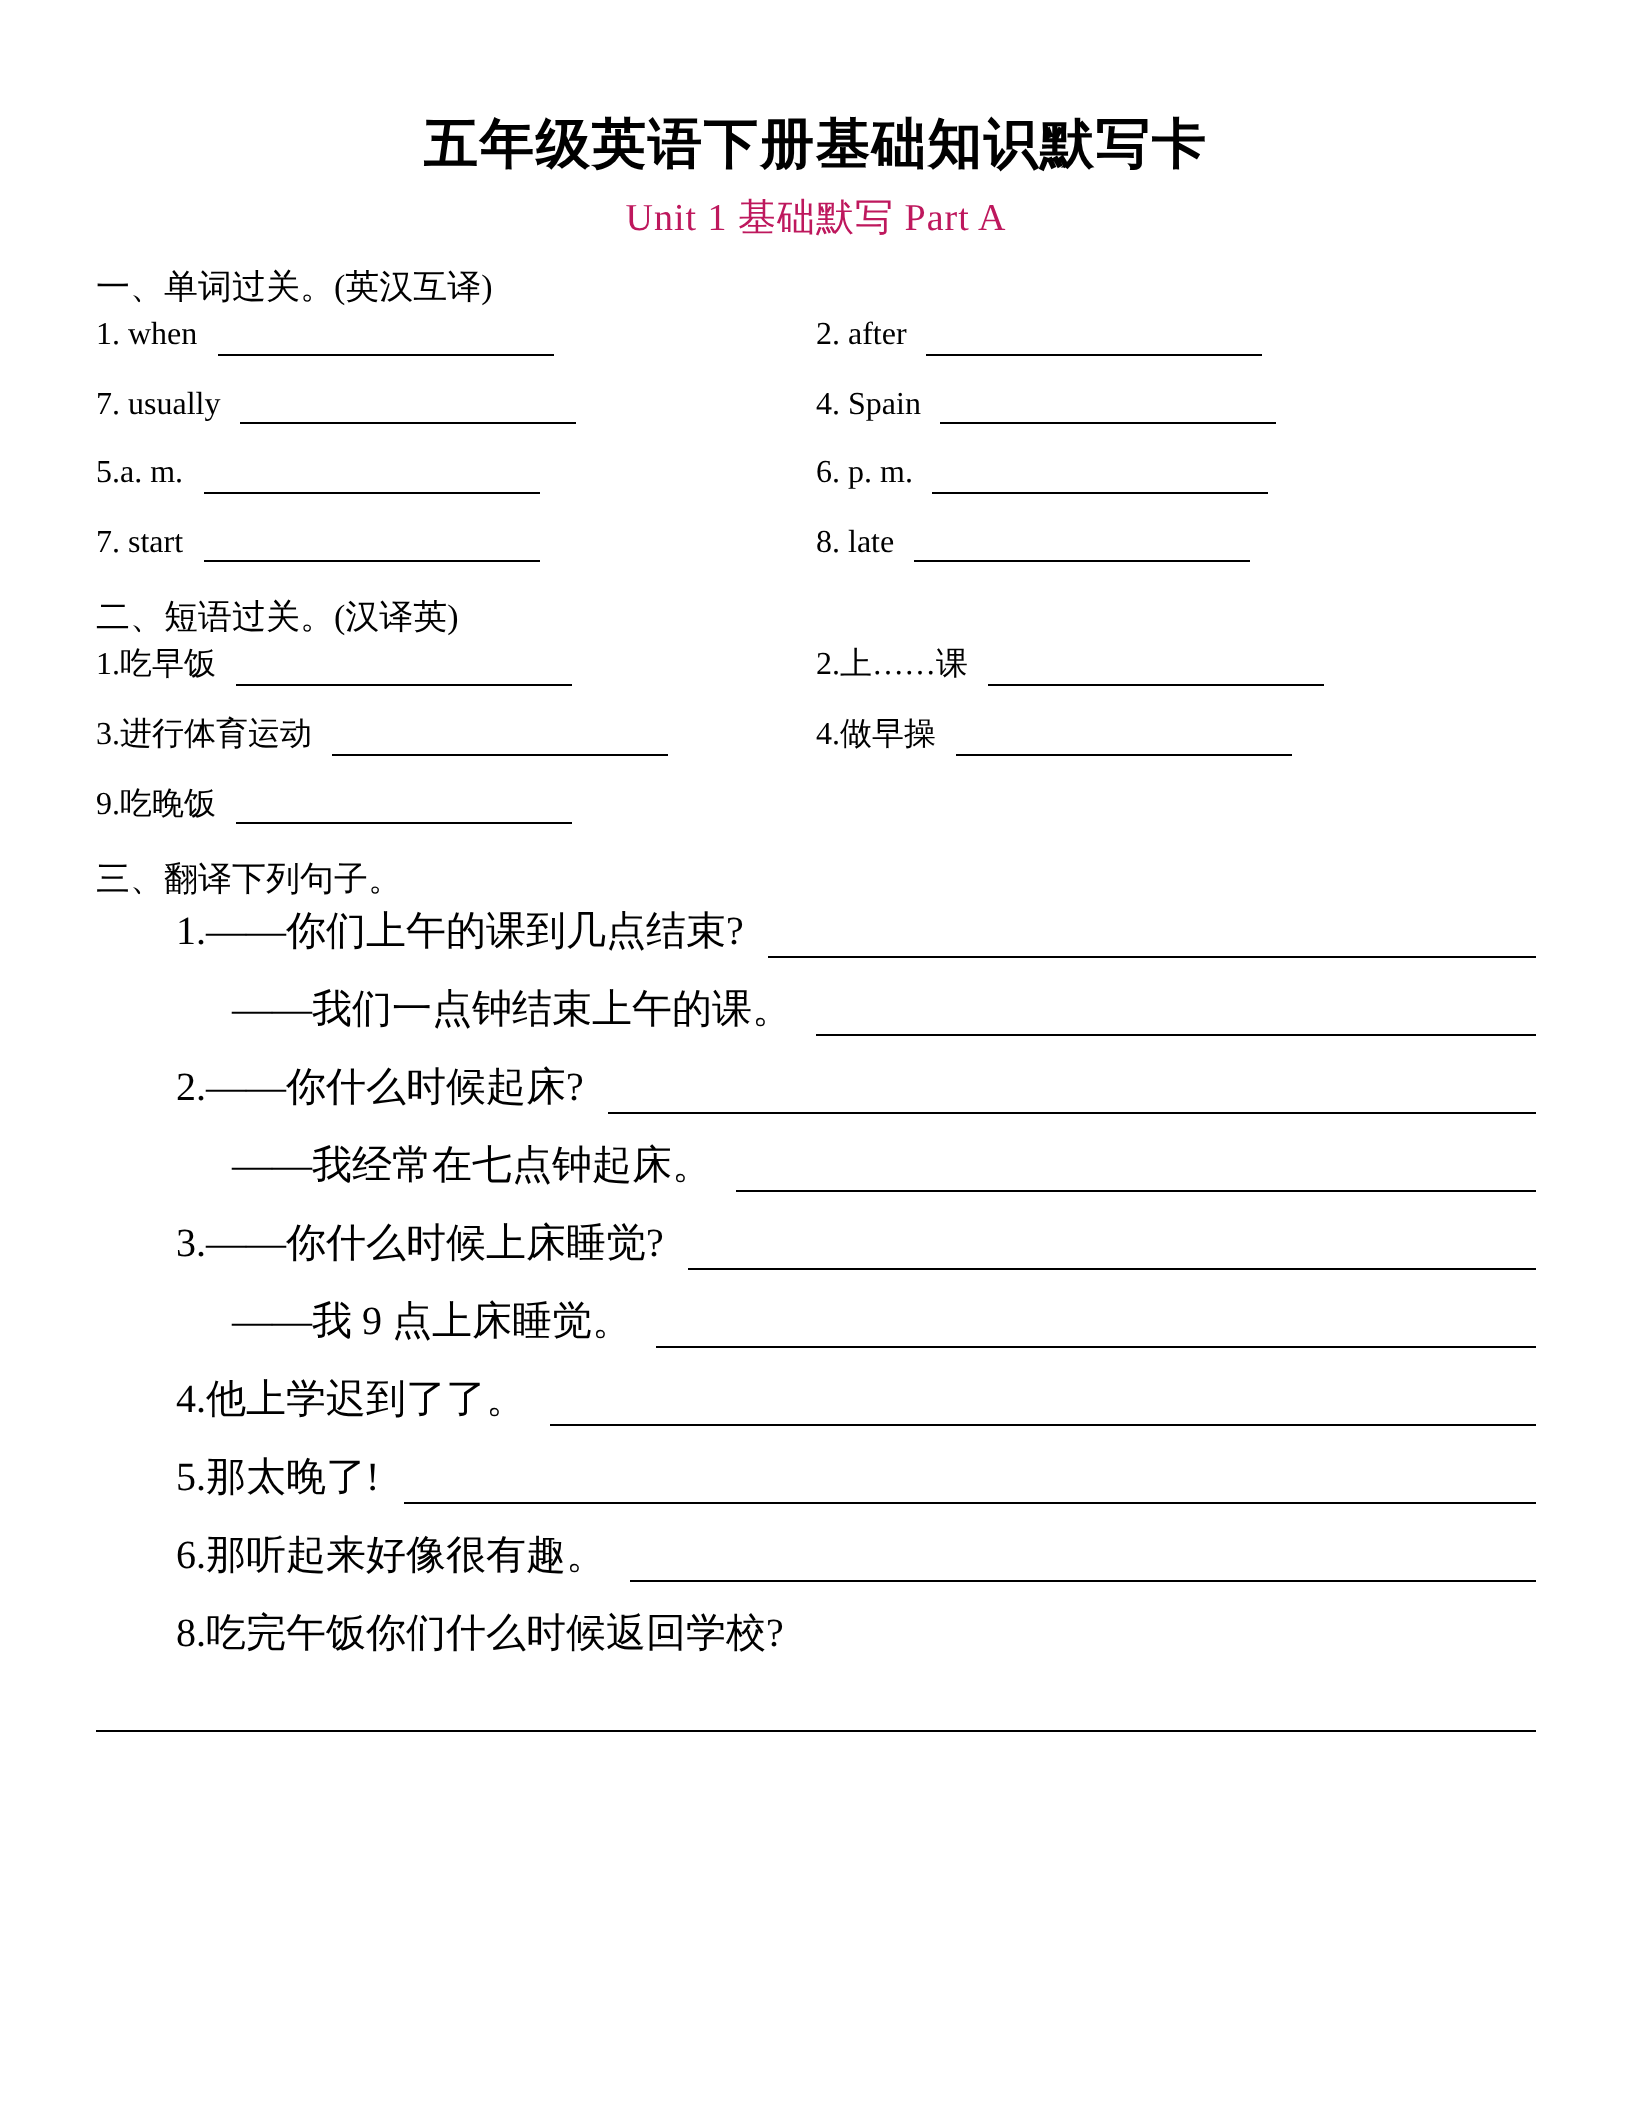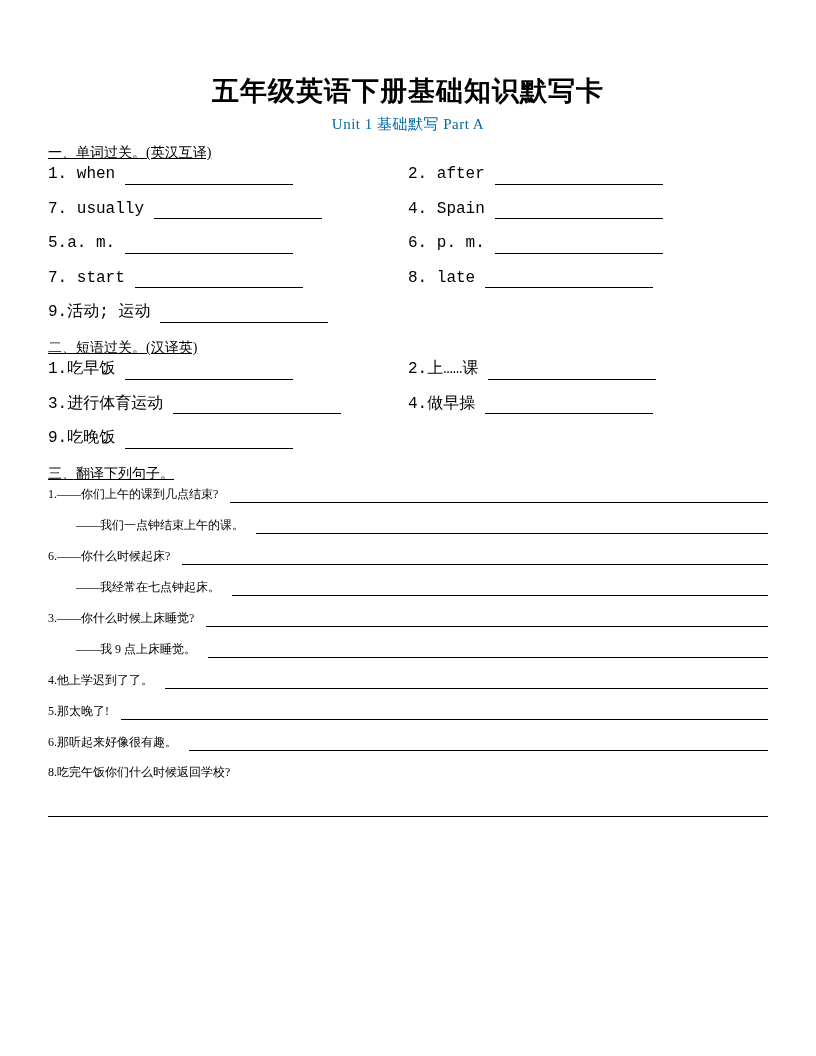--- a/index.html
+++ b/index.html
@@ -13,43 +13,42 @@
     font-family: "Liberation Serif", serif;
     color: #000000;
     position: relative;
     overflow: hidden;
   }
   .page {
     position: relative;
     width: 816px;
     height: 811px;
     box-sizing: border-box;
-    padding: 59px 48px 0 48px;
+    padding: 40px 48px 0 48px;
   }
   .doc-title {
     text-align: center;
     font-family: "Liberation Serif", serif;
     font-weight: bold;
     font-size: 27px;
     letter-spacing: 1px;
     margin: 14px 0 6px 0;
   }
   .doc-subtitle {
     text-align: center;
-    color: #0369a1;
-    font-size: 15px;
+    color: #be185d;
+    font-size: 19px;
     font-family: "Liberation Serif", serif;
     margin: 0 0 10px 0;
     letter-spacing: 0.5px;
   }
   .section-heading {
-    font-size: 14px;
+    font-size: 17px;
     margin: 10px 0 4px 0;
     font-family: "Liberation Serif", serif;
-    text-decoration: underline;
   }
   .rows {
     margin: 0;
     padding: 0;
   }
   .row2 {
     display: flex;
     align-items: flex-end;
     margin: 0 0 16px 0;
   }
@@ -57,39 +56,39 @@
     display: flex;
     align-items: flex-end;
     width: 50%;
     box-sizing: border-box;
   }
   .cell .num-text {
     font-size: 16px;
     white-space: nowrap;
     line-height: 1.1;
     padding-bottom: 1px;
-    font-family: Liberation Mono, monospace;
   }
   .blank {
     border-bottom: 1px solid #000;
     height: 15px;
     margin-left: 10px;
   }
   .blank-short { width: 168px; }
   .blank-left  { width: 168px; }
   .sent-row {
     display: flex;
     align-items: flex-end;
     margin: 0 0 15px 0;
   }
   .sent-text {
-    font-size: 12px;
+    font-size: 20px;
     white-space: nowrap;
     line-height: 1.15;
     padding-bottom: 1px;
+    margin-left: 40px;
   }
   .sent-text.indent { padding-left: 28px; }
   .sent-blank {
     border-bottom: 1px solid #000;
     height: 15px;
     flex: 1;
     margin-left: 12px;
     min-width: 40px;
   }
   .full-rule {
@@ -148,27 +147,20 @@
       <div class="cell cell-first">
         <span class="num-text">7. start</span>
         <span class="blank blank-left"></span>
       </div>
       <div class="cell">
         <span class="num-text">8. late</span>
         <span class="blank blank-short"></span>
       </div>
     </div>
 
-    <div class="row2">
-      <div class="cell cell-first">
-        <span class="num-text">9.活动; 运动</span>
-        <span class="blank blank-left"></span>
-      </div>
-      <div class="cell"></div>
-    </div>
 
   </div>
 
   <div class="section-heading">二、短语过关。(汉译英)</div>
   <div class="rows">
 
     <div class="row2">
       <div class="cell cell-first">
         <span class="num-text">1.吃早饭</span>
         <span class="blank blank-left"></span>
@@ -207,21 +199,21 @@
       <span class="sent-text">1.——你们上午的课到几点结束?</span>
       <span class="sent-blank"></span>
     </div>
 
     <div class="sent-row">
       <span class="sent-text indent">——我们一点钟结束上午的课。</span>
       <span class="sent-blank"></span>
     </div>
 
     <div class="sent-row">
-      <span class="sent-text">6.——你什么时候起床?</span>
+      <span class="sent-text">2.——你什么时候起床?</span>
       <span class="sent-blank"></span>
     </div>
 
     <div class="sent-row">
       <span class="sent-text indent">——我经常在七点钟起床。</span>
       <span class="sent-blank"></span>
     </div>
 
     <div class="sent-row">
       <span class="sent-text">3.——你什么时候上床睡觉?</span>

